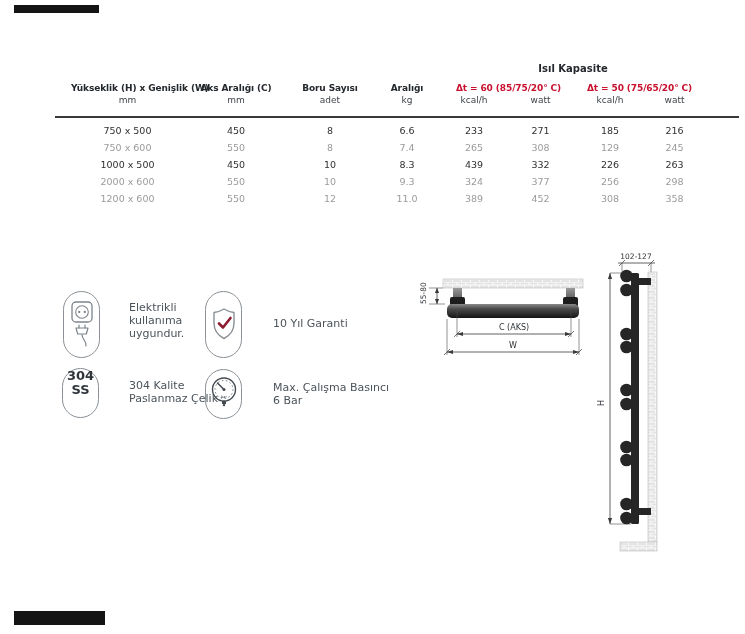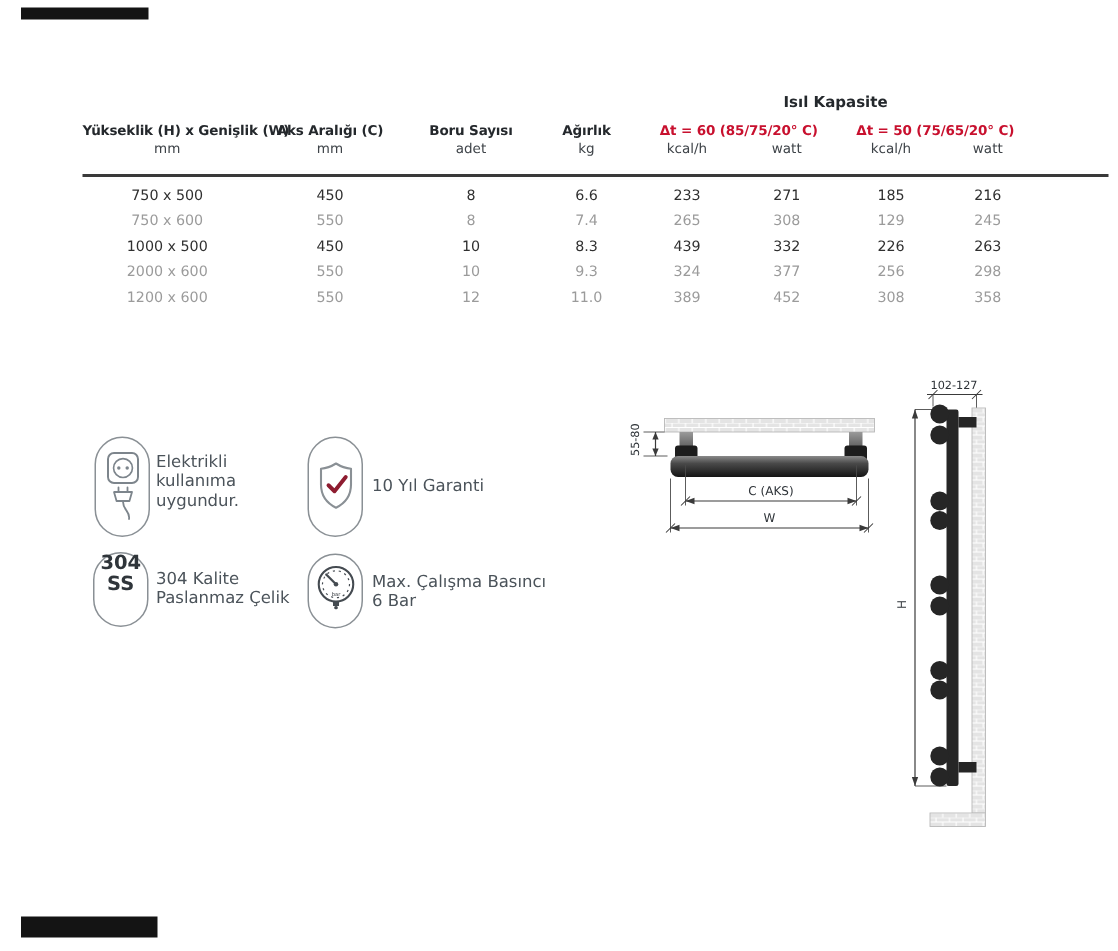--- a/index.html
+++ b/index.html
@@ -6,41 +6,41 @@
   #page{position:relative;width:745px;height:634px;background:#ffffff;overflow:hidden;
         font-family:"DejaVu Sans","Liberation Sans",sans-serif;}
 
   .redact{position:absolute;background:#141414;}
   #logo-top{left:14px;top:5px;width:85px;height:8px;}
   #logo-bottom{left:14px;top:611px;width:91px;height:14px;}
 
   
   #tbl-head{position:absolute;left:55px;top:61px;}
   #tbl-body{position:absolute;left:55px;top:122px;}
-  table{border-collapse:collapse;table-layout:fixed;width:633px;}
+  table{border-collapse:collapse;table-layout:fixed;width:633px;margin-left:16px;}
   col.c1{width:113px}col.c2{width:104px}col.c3{width:84px}col.c4{width:70px}
   col.c5{width:64px}col.c6{width:69px}col.c7{width:70px}col.c8{width:59px}
   th,td{padding:0;margin:0;text-align:center;font-weight:normal;overflow:visible;}
   tr.r-group th{height:13px;vertical-align:bottom;font-size:10px;font-weight:bold;color:#24282c;}
   tr.r-cols th{height:19px;vertical-align:bottom;font-size:9px;font-weight:bold;color:#24282c;
                white-space:nowrap;letter-spacing:-0.1px;padding-bottom:2px;}
   tr.r-cols th.red{color:#c8102e;}
   tr.r-units th{height:15px;vertical-align:top;font-size:9px;color:#3f4449;}
   #rule{position:absolute;left:55px;top:116px;width:684px;height:2px;background:#3a3a3a;}
   #tbl-body td{height:17px;font-size:9.5px;color:#303030;white-space:nowrap;}
   #tbl-body tr.muted td{color:#9b9b9b;}
 
   
   .pill{position:absolute;box-sizing:border-box;border:1.5px solid #8a9095;border-radius:20px;
         display:flex;align-items:flex-start;justify-content:center;}
   #pill-1{left:63px;top:291px;width:37px;height:67px;}
   #pill-2{left:205px;top:291px;width:37px;height:67px;}
   #pill-3{left:62px;top:368px;width:37px;height:50px;}
   #pill-4{left:205px;top:369px;width:37px;height:50px;}
-  .feat-text{position:absolute;font-size:11px;line-height:13px;color:#4b535a;white-space:nowrap;}
+  .feat-text{position:absolute;font-size:11px;line-height:13px;color:#4b535a;white-space:nowrap;margin-left:25px;}
   #ftext-1{left:104px;top:301px;}
   #ftext-2{left:248px;top:317px;}
   #ftext-3{left:104px;top:379px;}
   #ftext-4{left:248px;top:381px;}
   .ss-badge{font-size:13px;line-height:14px;font-weight:bold;color:#2f353a;text-align:center;letter-spacing:0px;}
 
   
   #front-view{position:absolute;left:410px;top:246px;}
   #side-view{position:absolute;left:595px;top:245px;}
   svg text{font-family:"DejaVu Sans","Liberation Sans",sans-serif;fill:#2e3338;}
@@ -67,21 +67,21 @@
         </colgroup>
       <tbody>
           <tr class="r-group">
         <th colspan="4"></th>
         <th colspan="4">Isıl Kapasite</th>
       </tr>
       <tr class="r-cols">
         <th>Yükseklik (H) x Genişlik (W)</th>
         <th>Aks Aralığı (C)</th>
         <th>Boru Sayısı</th>
-        <th>Ağırlık</th>
+        <th>Aralığı</th>
         <th colspan="2" class="red">Δt = 60 (85/75/20° C)</th>
         <th colspan="2" class="red">Δt = 50 (75/65/20° C)</th>
       </tr>
       <tr class="r-units">
         <th>mm</th>
         <th>mm</th>
         <th>adet</th>
         <th>kg</th>
         <th>kcal/h</th>
         <th>watt</th>

